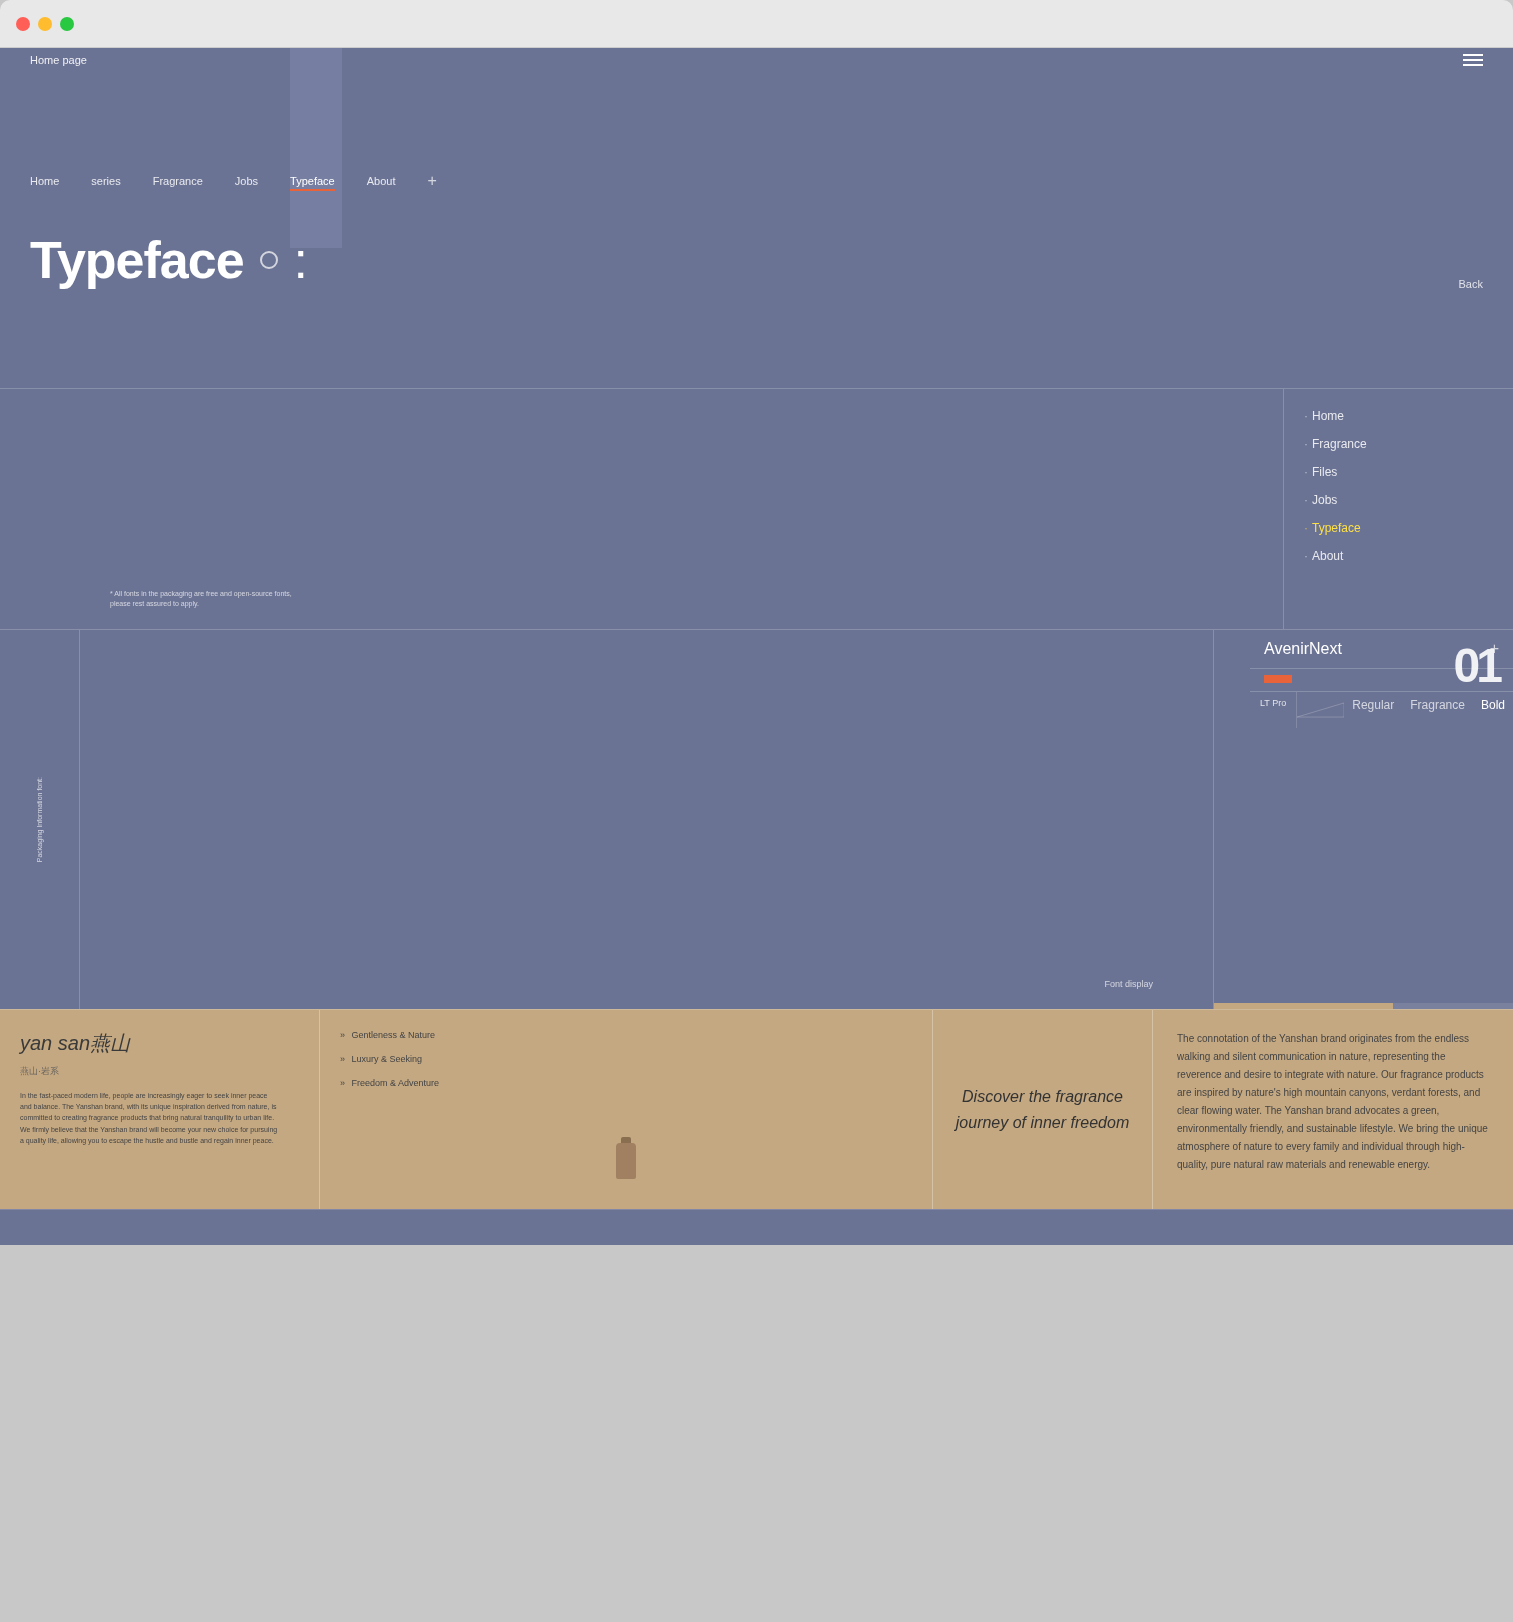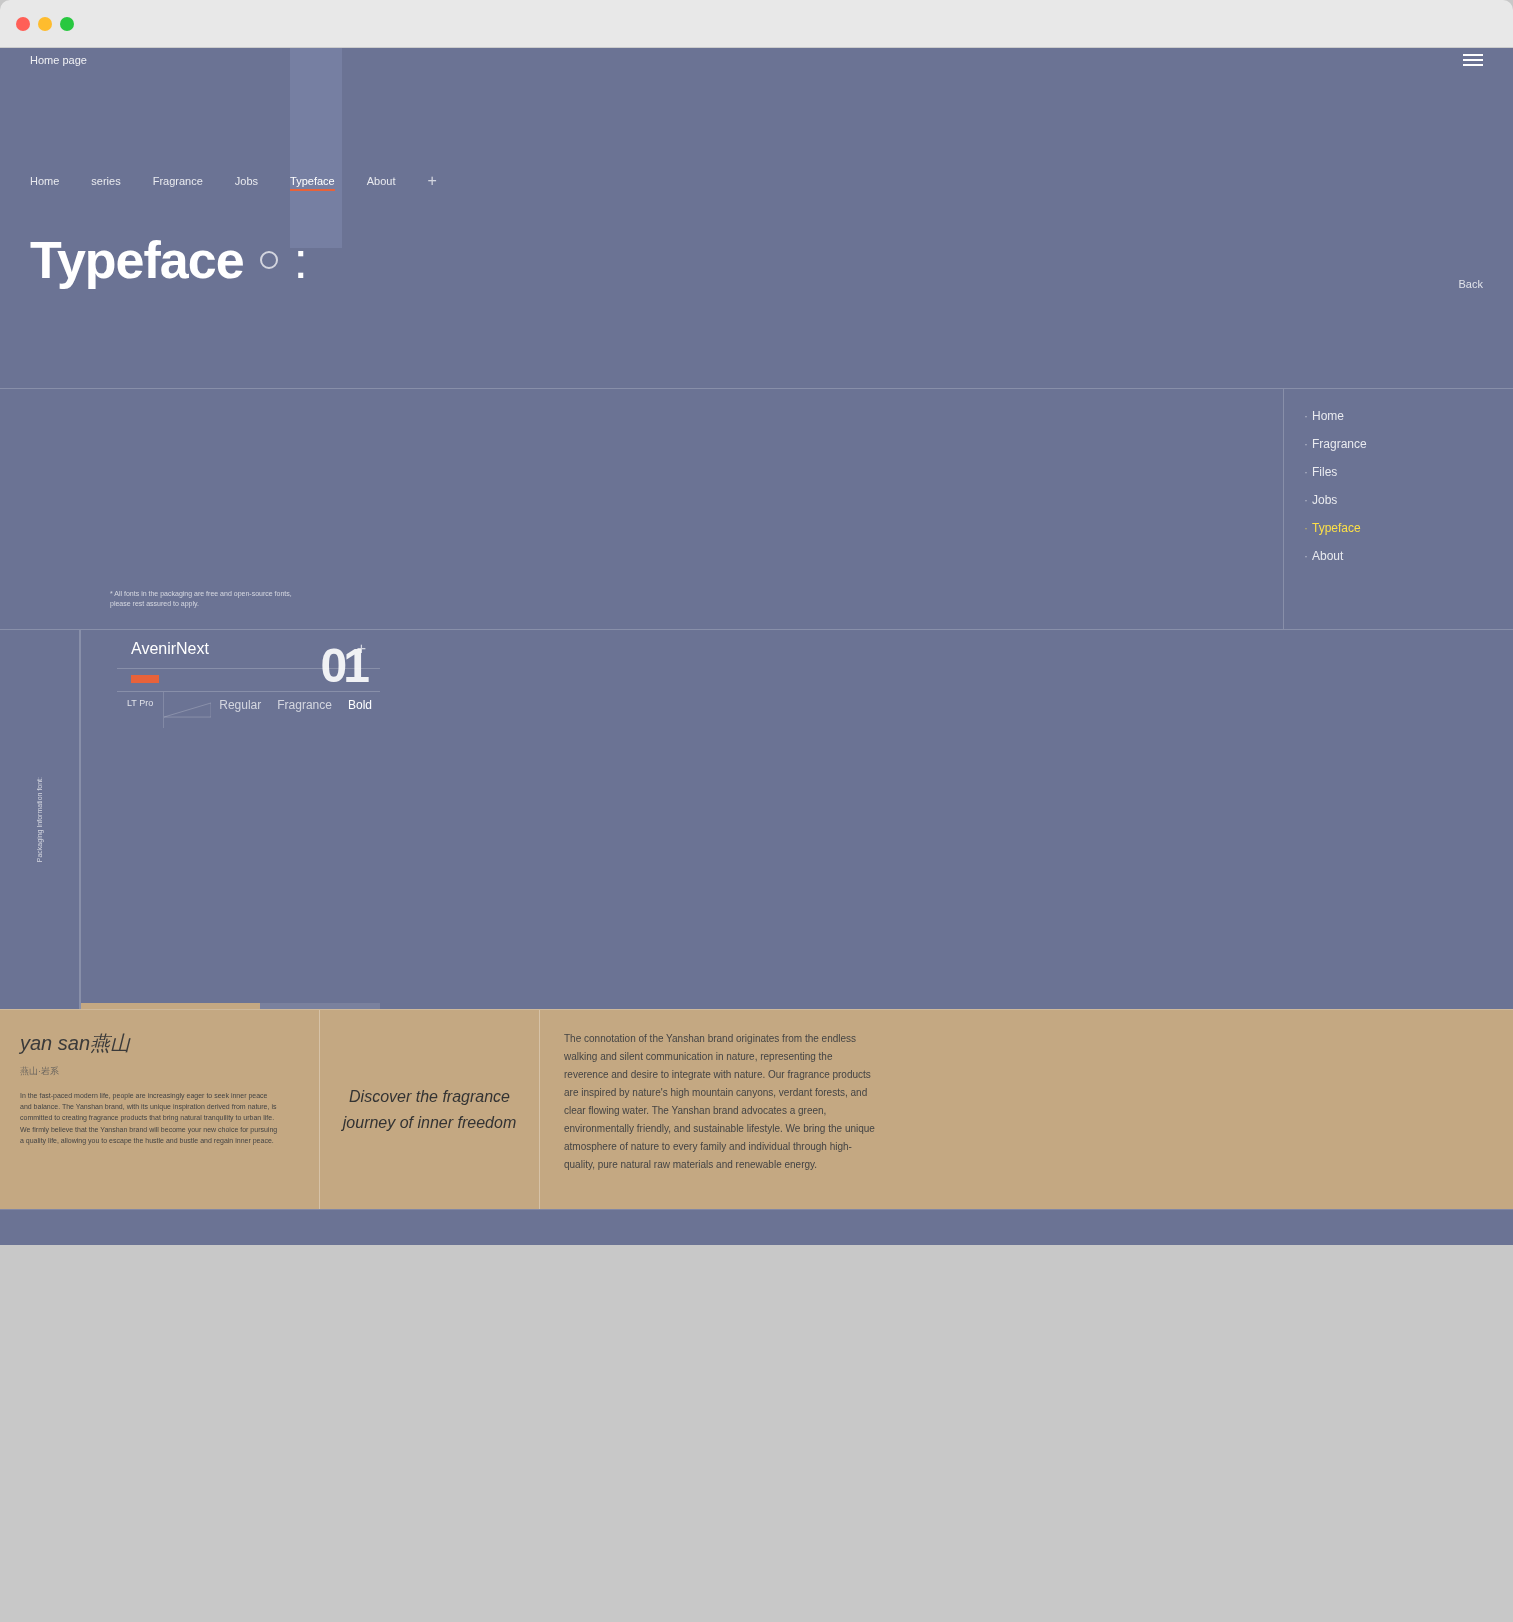--- a/index.html
+++ b/index.html
@@ -511,20 +511,26 @@
   </div>
 
   <div class="font-section">
 
     <div class="font-left">
       <div class="packaging-text">Packaging
 Information
 font:</div>
     </div>
 
+    <div class="font-center">
+      <div class="font-display-label">
+        <span>Font
+display</span>
+      </div>
+    </div>
 
     <div class="font-right">
       <div class="font-right-top">
         <div class="avenir-next">AvenirNext</div>
         <div class="plus-btn">+</div>
       </div>
       <div class="orange-bar"></div>
       <div class="font-number">01</div>
 
       <div class="font-sub-bar">
@@ -549,20 +555,38 @@
   </div>
 
   <div class="bottom-section">
 
     <div class="bottom-left">
       <div class="yansen-title">yan san燕山</div>
       <div class="yansen-subtitle">燕山·岩系</div>
       <div class="bottom-left-body">In the fast-paced modern life, people are increasingly eager to seek inner peace and balance. The Yanshan brand, with its unique inspiration derived from nature, is committed to creating fragrance products that bring natural tranquility to urban life. We firmly believe that the Yanshan brand will become your new choice for pursuing a quality life, allowing you to escape the hustle and bustle and regain inner peace.</div>
     </div>
 
+    <div class="bottom-center">
+      <div class="menu-entry">
+        <span>»</span> <span>Gentleness &amp; Nature</span>
+      </div>
+      <div class="menu-entry">
+        <span>»</span> <span>Luxury &amp; Seeking</span>
+      </div>
+      <div class="menu-entry">
+        <span>»</span> <span>Freedom &amp; Adventure</span>
+      </div>
+
+      <div class="bottle-icon-area">
+        <div style="position:relative;">
+          <div class="bottle-cap"></div>
+          <div class="bottle-shape"></div>
+        </div>
+      </div>
+    </div>
 
     <div class="bottom-center-right">
       <div class="discover-text">
         <em><span>Discover the fragrance</span><br>
         <span class="freedom">journey of inner freedom</span></em>
       </div>
     </div>
 
     <div class="bottom-right">
       <div class="bottom-right-text">The connotation of the Yanshan brand originates from the endless walking and silent communication in nature, representing the reverence and desire to integrate with nature. Our fragrance products are inspired by nature's high mountain canyons, verdant forests, and clear flowing water. The Yanshan brand advocates a green, environmentally friendly, and sustainable lifestyle. We bring the unique atmosphere of nature to every family and individual through high-quality, pure natural raw materials and renewable energy.</div>

